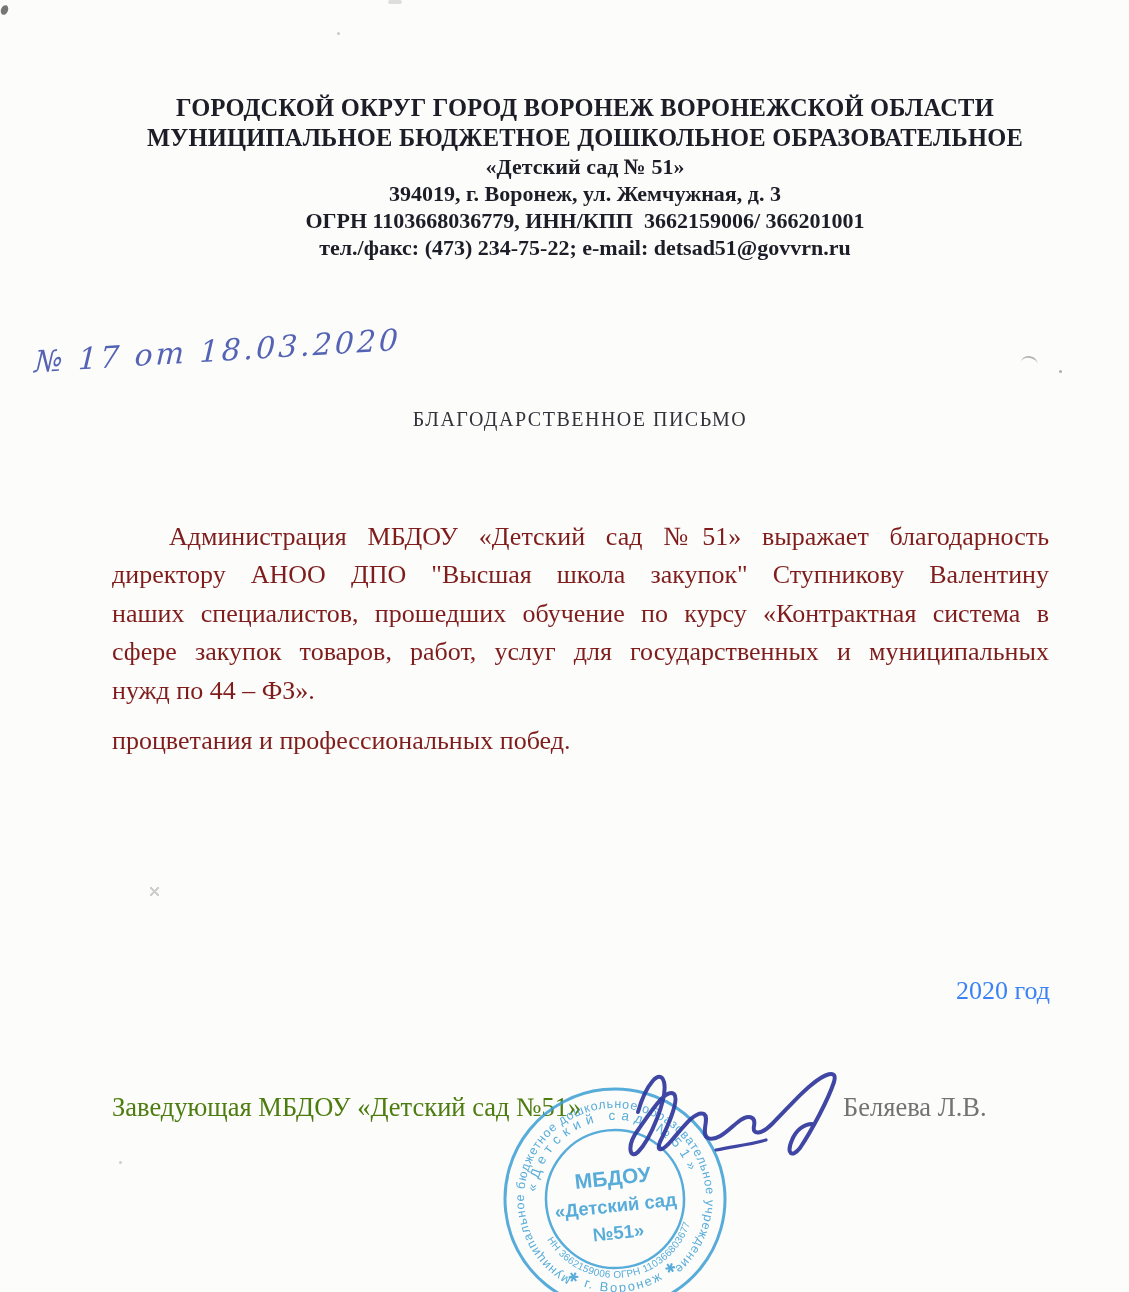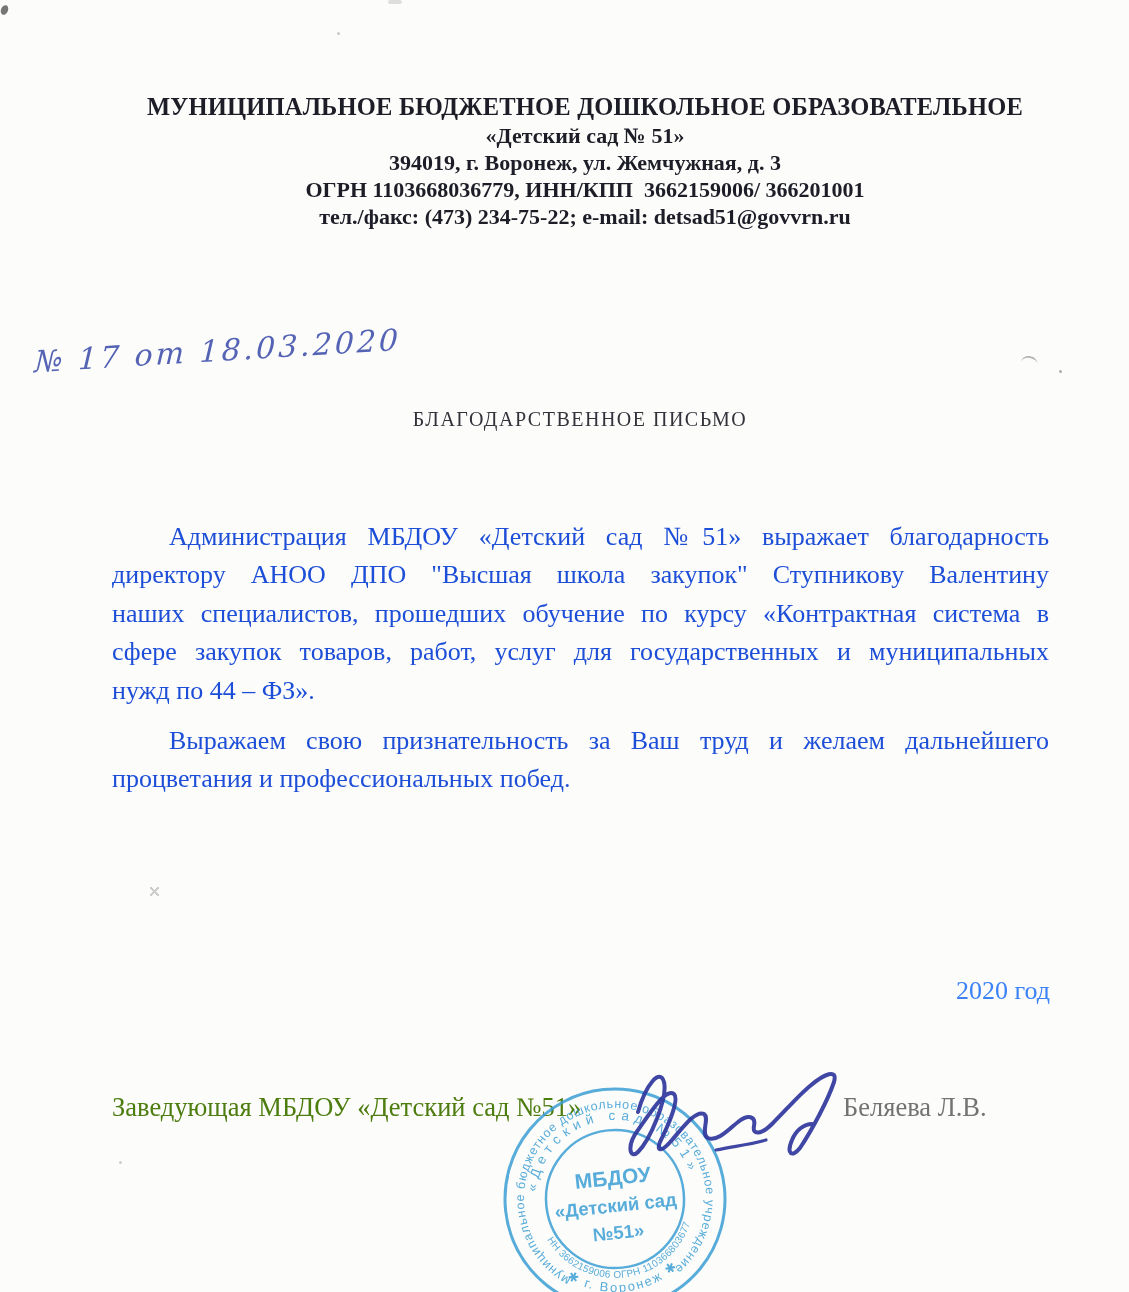--- a/index.html
+++ b/index.html
@@ -34,21 +34,21 @@
   }
   
   .doc-title{
     position:absolute;top:408px;left:30px;width:1100px;
     text-align:center;font-size:20px;letter-spacing:1.5px;
     color:#32323a;
   }
   
   .body-text{
     position:absolute;top:518px;left:112px;width:937px;
-    font-size:26px;color:#1d4ed8;
+    font-size:26px;color:#7f1d1d;
   }
   .bline{
     line-height:38.4px;height:38.4px;
     text-align:justify;text-align-last:justify;
     white-space:normal;
   }
   .bline.first{padding-left:57px;}
   .bline.last{text-align-last:left;}
   .para2{margin-top:12px;}
   
@@ -74,39 +74,39 @@
       linear-gradient(135deg,transparent 44%,#a8a8a8 44%,#a8a8a8 56%,transparent 56%);}
   .speck.dot2{left:119px;top:1161px;width:3px;height:3px;background:#c2c2c2;border-radius:50%;opacity:.8;}
   .speck.dot3{left:337px;top:32px;width:3px;height:3px;background:#bdbdbd;border-radius:50%;opacity:.8;}
 </style>
 </head>
 <body>
 
 <div class="page">
 
   <div class="letterhead">
+    <div class="lh-big">ГОРОДСКОЙ ОКРУГ ГОРОД ВОРОНЕЖ ВОРОНЕЖСКОЙ ОБЛАСТИ</div>
     <div class="lh-big2">МУНИЦИПАЛЬНОЕ БЮДЖЕТНОЕ ДОШКОЛЬНОЕ ОБРАЗОВАТЕЛЬНОЕ</div>
     <div class="lh-sm">«Детский сад № 51»</div>
     <div class="lh-sm">394019, г. Воронеж, ул. Жемчужная, д. 3</div>
     <div class="lh-sm">ОГРН 1103668036779, ИНН/КПП  3662159006/ 366201001</div>
     <div class="lh-sm2">тел./факс: (473) 234-75-22; e-mail: detsad51@govvrn.ru</div>
   </div>
 
   <div class="reg-note">№ 17 от 18.03.2020</div>
 
   <div class="doc-title">БЛАГОДАРСТВЕННОЕ ПИСЬМО</div>
 
   <div class="body-text">
     <div class="bline first">Администрация МБДОУ «Детский сад №51» выражает благодарность</div>
     <div class="bline">директору АНОО ДПО "Высшая школа закупок" Ступникову Валентину</div>
     <div class="bline">наших специалистов, прошедших обучение по курсу «Контрактная система в</div>
     <div class="bline">сфере закупок товаров, работ, услуг для государственных и муниципальных</div>
     <div class="bline last">нужд по 44 – ФЗ».</div>
     <div class="para2">
-      <div class="bline first">Выражаем свою признательность за Ваш труд и желаем дальнейшего</div>
       <div class="bline last">процветания и профессиональных побед.</div>
     </div>
   </div>
 
   <div class="year-label">2020 год</div>
   <div class="closing-label">Заведующая МБДОУ «Детский сад №51»</div>
   <div class="closing-name">Беляева Л.В.</div>
 
   <svg class="stamp-svg" viewBox="0 0 232 232" xmlns="http://www.w3.org/2000/svg">
     <g transform="rotate(-6 116 116)" fill="#3d9fd5" stroke="none">

